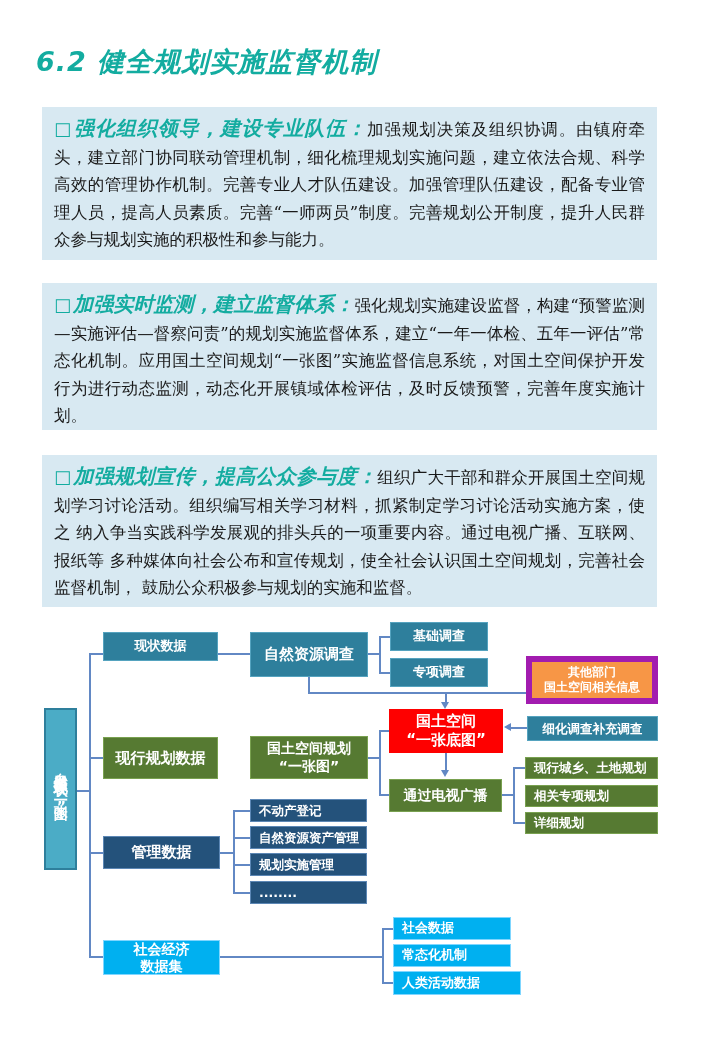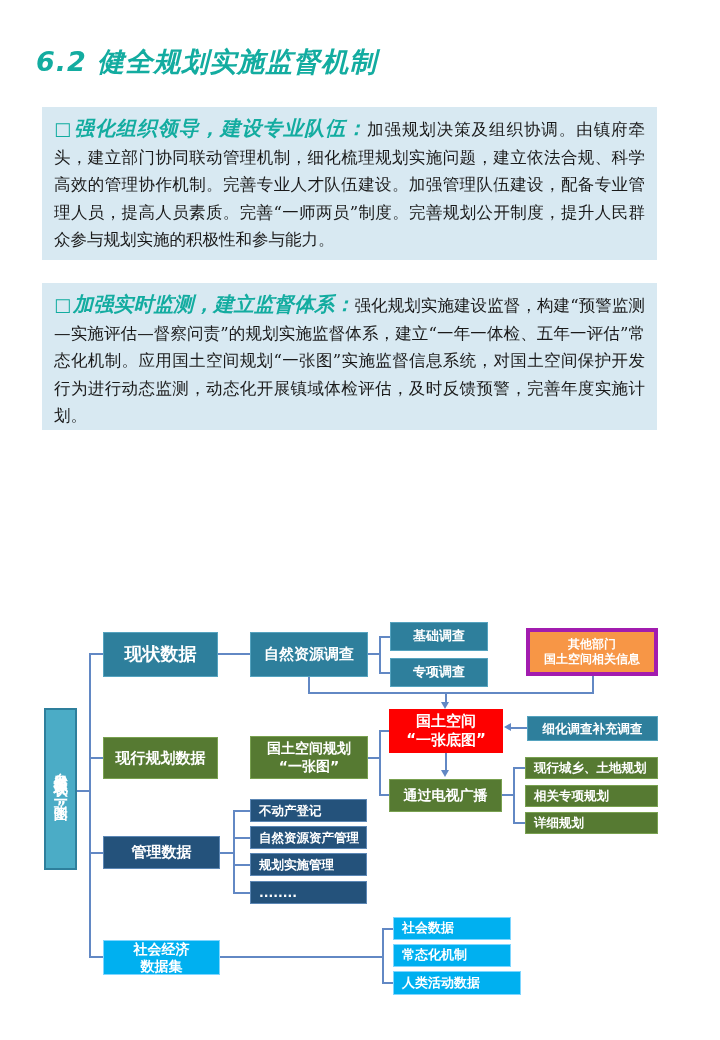--- a/index.html
+++ b/index.html
@@ -30,21 +30,21 @@
   .tblock .bullet{color:var(--teal-accent);font-weight:bold;font-style:normal;
         font-size:18px;margin-right:2px;}
   
   .box{position:absolute;box-sizing:border-box;color:#fff;font-weight:bold;
         display:flex;align-items:center;justify-content:center;text-align:center;
         font-family:"DejaVu Sans",sans-serif;line-height:1.25;}
   .teal{background:var(--node-teal);border:1px solid #55a3bf;}
   .green{background:var(--node-green);border:1px solid #79a150;}
   .dblue{background:var(--node-dblue);border:1px solid #5c87b5;}
   .cyan{background:var(--node-cyan);border:1px solid #7fd6ff;}
-  .orange{background:var(--node-orange);border:4px solid #a21caf;}
+  .orange{background:var(--node-orange);border:6px solid #a21caf;margin-top:28px;}
   .red{background:var(--node-red);}
   .rootbox{background:var(--root-fill);border:2px solid #2e7f9c;}
   .leftal{justify-content:flex-start;text-align:left;padding-left:8px;}
   .pre{white-space:pre-line;}
   .vert{writing-mode:vertical-lr;text-orientation:upright;letter-spacing:2px;}
   .hl,.vl{position:absolute;background:var(--line);}
   .hl{height:1.5px;}
   .vl{width:1.5px;}
   .arr-d{position:absolute;width:0;height:0;border-left:4.5px solid transparent;
         border-right:4.5px solid transparent;border-top:7px solid var(--line);}
@@ -59,20 +59,23 @@
   <div class="page-title">6.2 健全规划实施监督机制</div>
 
   <div class="tblock" style="top:283px;height:147px;">
     <span class="hdr"><span class="bullet">□</span><span>加强实时监测，建立监督体系：</span></span><span>强化规划实施建设监督，构建“预警监测—实施评估—督察问责”的规划实施监督体系，建立“一年一体检、五年一评估”常态化机制。应用国土空间规划“一张图”实施监督信息系统，对国土空间保护开发行为进行动态监测，动态化开展镇域体检评估，及时反馈预警，完善年度实施计划。</span>
   </div>
 
   <div class="tblock" style="top:107px;height:153px;">
     <span class="hdr"><span class="bullet">□</span><span>强化组织领导，建设专业队伍：</span></span><span>加强规划决策及组织协调。由镇府牵头，建立部门协同联动管理机制，细化梳理规划实施问题，建立依法合规、科学高效的管理协作机制。完善专业人才队伍建设。加强管理队伍建设，配备专业管理人员，提高人员素质。完善“一师两员”制度。完善规划公开制度，提升人民群众参与规划实施的积极性和参与能力。</span>
   </div>
 
+  <div class="tblock" style="top:455px;height:152px;">
+    <span class="hdr"><span class="bullet">□</span><span>加强规划宣传，提高公众参与度：</span></span><span>组织广大干部和群众开展国土空间规划学习讨论活动。组织编写相关学习材料，抓紧制定学习讨论活动实施方案，使之 纳入争当实践科学发展观的排头兵的一项重要内容。通过电视广播、互联网、报纸等 多种媒体向社会公布和宣传规划，使全社会认识国土空间规划，完善社会监督机制， 鼓励公众积极参与规划的实施和监督。</span>
+  </div>
 
   <div class="hl" style="left:77px;top:790px;width:13px;"></div>
   <div class="vl" style="left:89px;top:654px;height:303px;"></div>
   <div class="hl" style="left:89px;top:653px;width:14px;"></div>
   <div class="hl" style="left:89px;top:757px;width:14px;"></div>
   <div class="hl" style="left:89px;top:852px;width:14px;"></div>
   <div class="hl" style="left:89px;top:956px;width:14px;"></div>
   <div class="hl" style="left:218px;top:653px;width:32px;"></div>
   <div class="hl" style="left:368px;top:653px;width:12px;"></div>
   <div class="vl" style="left:379px;top:636px;height:37px;"></div>
@@ -101,21 +104,21 @@
   <div class="hl" style="left:233px;top:837px;width:17px;"></div>
   <div class="hl" style="left:233px;top:864px;width:17px;"></div>
   <div class="hl" style="left:233px;top:892px;width:17px;"></div>
   <div class="hl" style="left:220px;top:956px;width:163px;"></div>
   <div class="vl" style="left:382px;top:928px;height:55px;"></div>
   <div class="hl" style="left:382px;top:928px;width:11px;"></div>
   <div class="hl" style="left:382px;top:982px;width:11px;"></div>
 
   <div class="box rootbox vert" style="left:44px;top:708px;width:33px;height:162px;font-size:14px;">自然资源现状“一张图”</div>
 
-  <div class="box teal" style="left:103px;top:632px;width:115px;height:45px;font-size:18px;text-align:right;">现状数据</div>
+  <div class="box teal" style="left:103px;top:632px;width:115px;height:29px;font-size:13px;text-align:right;">现状数据</div>
   <div class="box teal" style="left:250px;top:632px;width:118px;height:45px;font-size:15px;">自然资源调查</div>
   <div class="box teal" style="left:390px;top:622px;width:98px;height:29px;font-size:13px;">基础调查</div>
   <div class="box teal" style="left:390px;top:658px;width:98px;height:29px;font-size:13px;">专项调查</div>
   <div class="box orange pre" style="left:526px;top:628px;width:132px;height:48px;font-size:12px;">其他部门
 国土空间相关信息</div>
 
   <div class="box green" style="left:103px;top:737px;width:115px;height:42px;font-size:15px;">现行规划数据</div>
   <div class="box green pre" style="left:250px;top:736px;width:118px;height:43px;font-size:14px;">国土空间规划
 “一张图”</div>
   <div class="box red pre" style="left:389px;top:709px;width:114px;height:44px;font-size:15px;">国土空间

